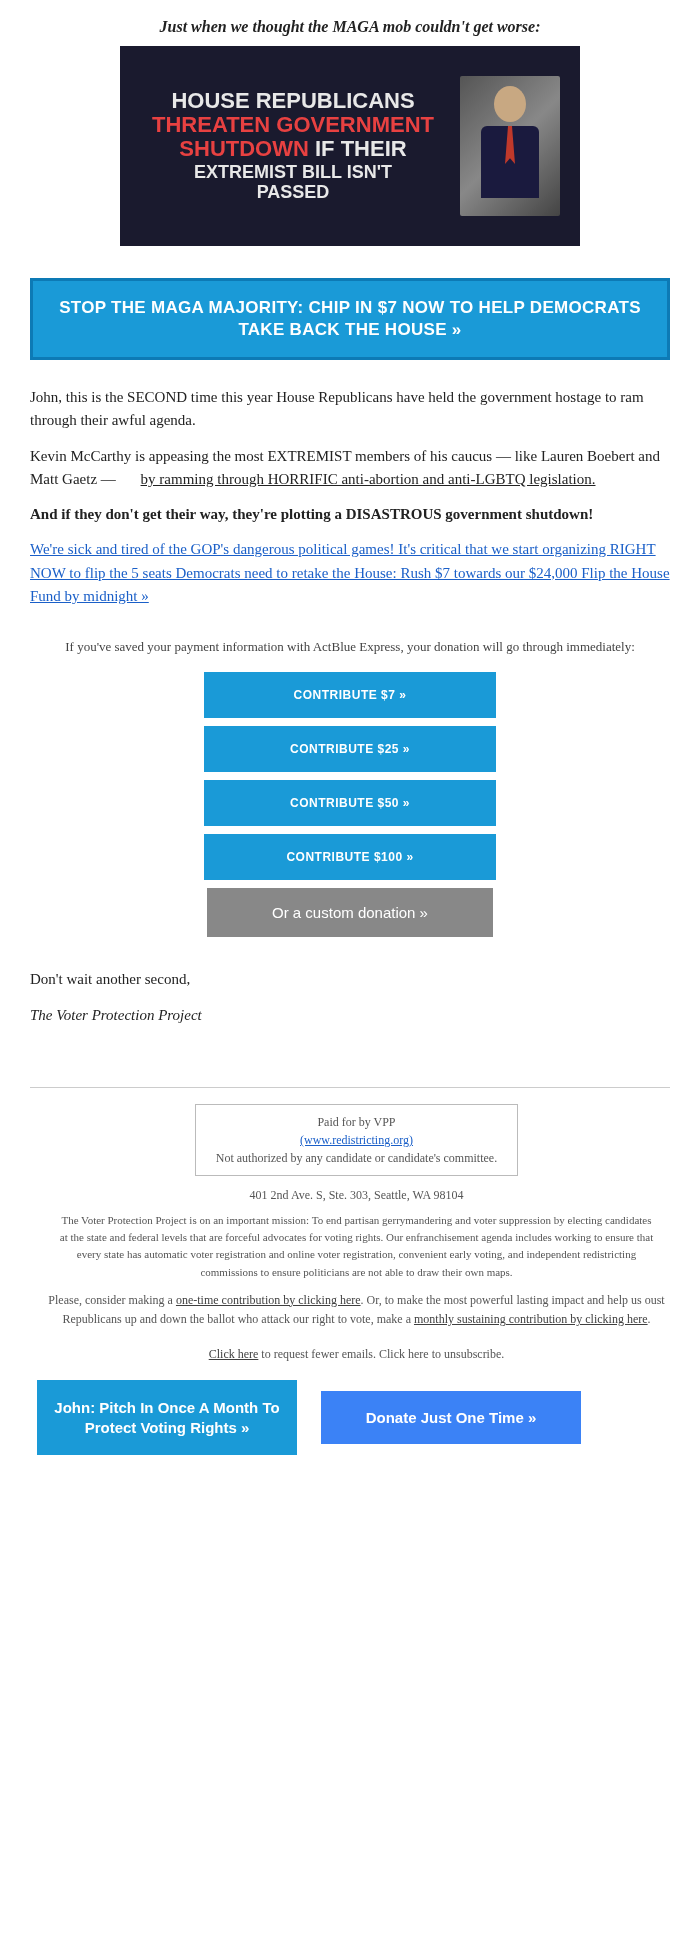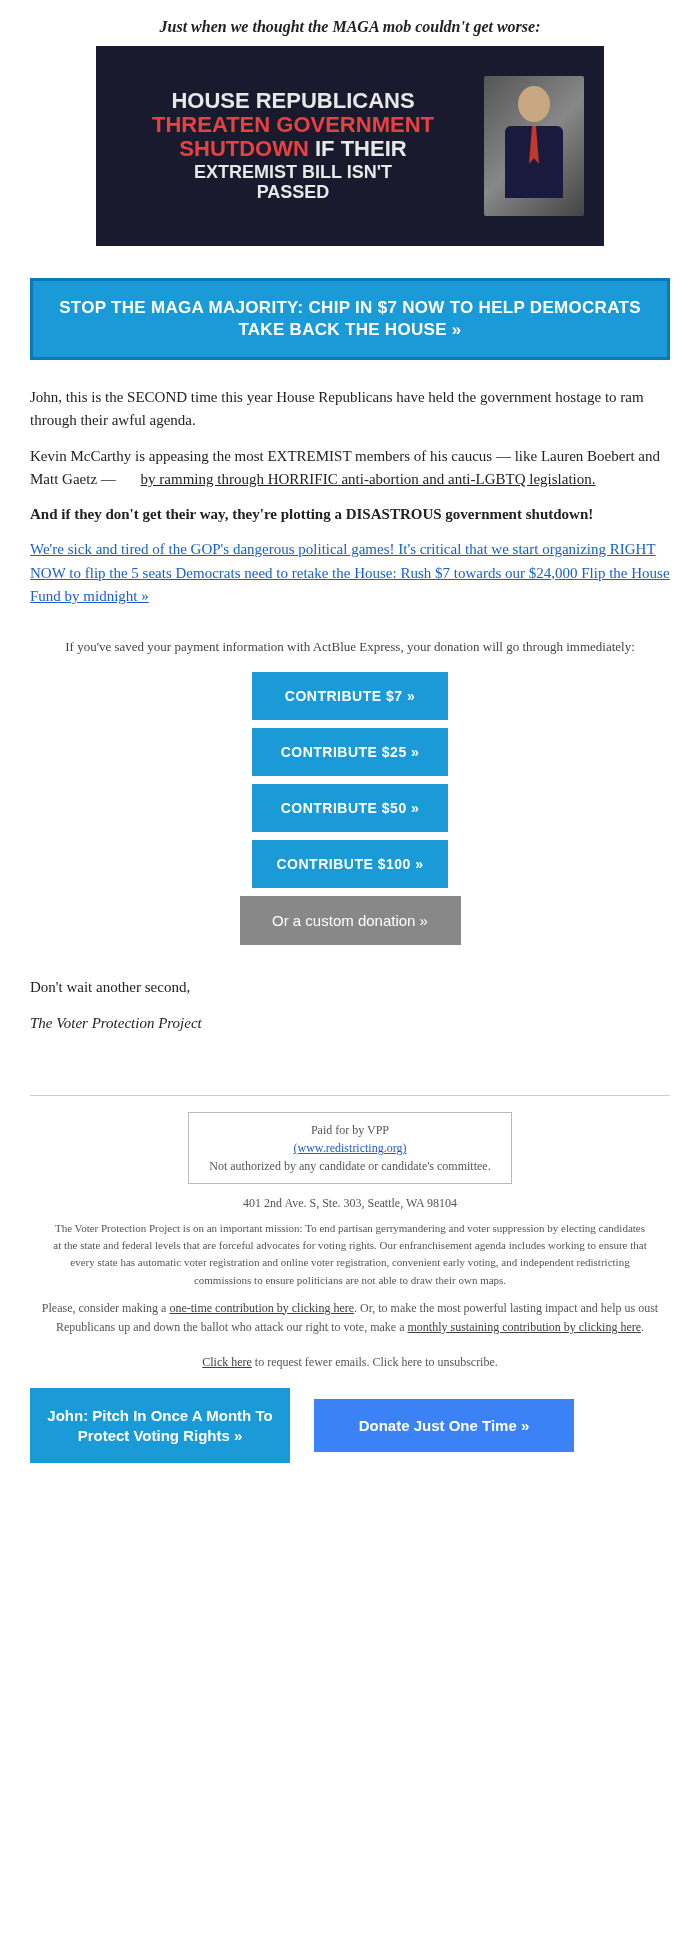--- a/index.html
+++ b/index.html
@@ -22,21 +22,21 @@
       text-align: center;
       font-style: italic;
       font-weight: bold;
       font-size: 16px;
       padding: 18px 30px 10px 30px;
       color: #222;
     }
 
     
     .hero-image-block {
-      width: 508px;
+      width: 460px;
       margin: 0 auto 16px auto;
       background: #1a1a2e;
       padding: 30px 20px;
       text-align: center;
       position: relative;
       display: flex;
       align-items: center;
       justify-content: space-between;
     }
     .hero-text-col {
@@ -146,38 +146,38 @@
       display: flex;
       flex-direction: column;
       align-items: center;
       gap: 8px;
       padding: 8px 0 16px 0;
     }
     .btn-contribute {
       background: #1a9ad7;
       color: #fff;
       font-family: Arial Black, Arial, sans-serif;
-      font-size: 14px;
+      font-size: 12px;
       font-weight: 900;
       text-transform: uppercase;
       letter-spacing: 0.5px;
       border: none;
-      width: 196px;
+      width: 292px;
       padding: 16px 10px;
       cursor: pointer;
       text-align: center;
     }
     .btn-custom {
       background: #888;
       color: #fff;
       font-family: Arial, sans-serif;
       font-size: 15px;
       font-weight: normal;
       border: none;
-      width: 221px;
+      width: 286px;
       padding: 16px 10px;
       cursor: pointer;
       text-align: center;
     }
 
     
     .closing {
       padding: 14px 30px 60px 30px;
       line-height: 1.6;
     }
@@ -189,25 +189,26 @@
     }
 
     
     .footer-divider {
       border-top: 1px solid #ccc;
       margin: 0 30px;
     }
 
     
     .footer {
-      padding: 16px 30px;
+      padding: 16px 24px;
       text-align: center;
       font-size: 12px;
       color: #555;
       line-height: 1.5;
+      margin-left: 13px;
     }
     .footer-paid-box {
       border: 1px solid #bbb;
       display: inline-block;
       padding: 8px 20px;
       margin-bottom: 10px;
       font-size: 12px;
       color: #555;
       text-align: center;
     }

